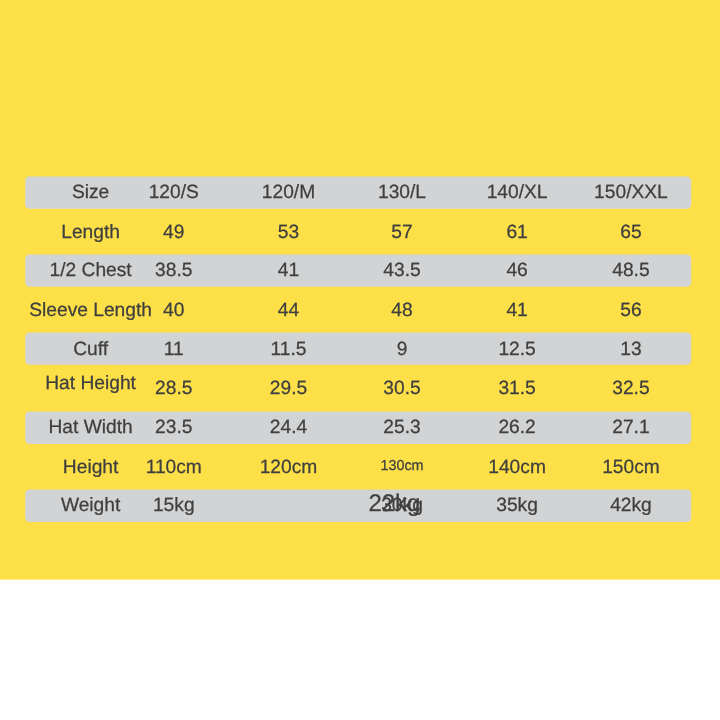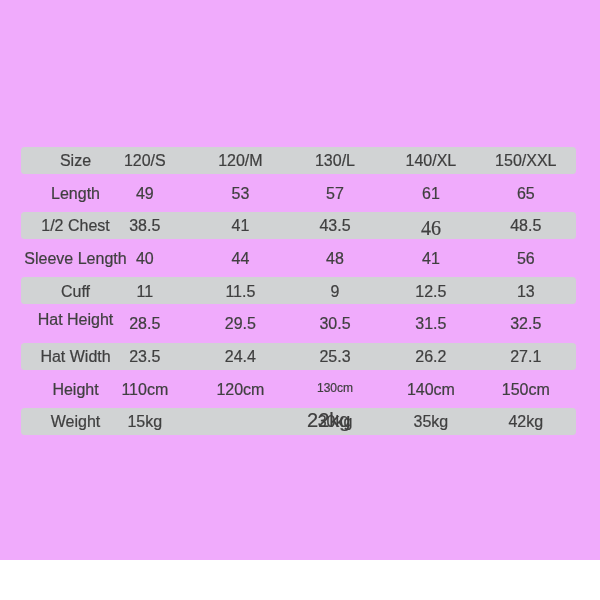--- a/index.html
+++ b/index.html
@@ -1,19 +1,19 @@
 <!DOCTYPE html>
 <html><head>
 <meta charset="utf-8">
 <title>Size Chart</title>
 <style>
   html,body{margin:0;padding:0;}
   body{width:600px;height:600px;background:#ffffff;overflow:hidden;
        font-family:"Liberation Sans",sans-serif;}
-  #chart{position:absolute;left:0;top:0;width:600px;height:560px;background:#f0abfc;}
+  #chart{position:absolute;left:0;top:0;width:600px;height:483px;background:#fde047;}
   .row{position:absolute;left:0;top:0;width:600px;height:0;}
   .band{position:absolute;left:20.85px;top:0;width:554.7px;height:26.8px;
         background:#d1d3d4;border-radius:3.5px;}
   .cell{position:absolute;width:220px;white-space:nowrap;text-align:center;
         line-height:1;font-size:16px;color:#3f3f3f;
         transform:translateZ(0);-webkit-font-smoothing:antialiased;
         -webkit-text-stroke:0.22px currentColor;}
 
   
   .row[data-row="0"]{top:146.76px;} .row[data-row="1"]{top:179.44px;}
@@ -49,21 +49,21 @@
     <div class="cell val" data-col="3" style="left: 225px; top: 6.11px; font-size: 16px; color: rgb(63, 63, 63);">57</div>
     <div class="cell val" data-col="4" style="left: 320.9px; top: 6.11px; font-size: 16px; color: rgb(63, 63, 63);">61</div>
     <div class="cell val" data-col="5" style="left: 415.8px; top: 6.11px; font-size: 16px; color: rgb(63, 63, 63);">65</div>
   </div>
   <div class="row" data-row="2" style="top: 212.112px;">
     <div class="band" style="left: 20.85px; width: 554.7px; height: 26.8px; background: rgb(209, 211, 212);"></div>
     <div class="cell lbl" data-col="0" style="left: -34.5px; top: 6.11px; font-size: 16px; color: rgb(63, 63, 63);">1/2 Chest</div>
     <div class="cell val" data-col="1" style="left: 34.8px; top: 6.11px; font-size: 16px; color: rgb(63, 63, 63);">38.5</div>
     <div class="cell val" data-col="2" style="left: 130.4px; top: 6.11px; font-size: 16px; color: rgb(63, 63, 63);">41</div>
     <div class="cell val" data-col="3" style="left: 225px; top: 6.11px; font-size: 16px; color: rgb(63, 63, 63);">43.5</div>
-    <div class="cell val" data-col="4" style="left: 320.9px; top: 6.11px; font-size: 20px; color: rgb(63, 63, 63); font-family: Liberation Serif, serif;">46</div>
+    <div class="cell val" data-col="4" style="left: 320.9px; top: 6.11px; font-size: 16px; color: rgb(63, 63, 63);">46</div>
     <div class="cell val" data-col="5" style="left: 415.8px; top: 6.11px; font-size: 16px; color: rgb(63, 63, 63);">48.5</div>
   </div>
   <div class="row" data-row="3" style="top: 244.788px;">
     <div class="cell lbl" data-col="0" style="left: -34.5px; top: 6.11px; font-size: 16px; color: rgb(63, 63, 63);">Sleeve Length</div>
     <div class="cell val" data-col="1" style="left: 34.8px; top: 6.11px; font-size: 16px; color: rgb(63, 63, 63);">40</div>
     <div class="cell val" data-col="2" style="left: 130.4px; top: 6.11px; font-size: 16px; color: rgb(63, 63, 63);">44</div>
     <div class="cell val" data-col="3" style="left: 225px; top: 6.11px; font-size: 16px; color: rgb(63, 63, 63);">48</div>
     <div class="cell val" data-col="4" style="left: 320.9px; top: 6.11px; font-size: 16px; color: rgb(63, 63, 63);">41</div>
     <div class="cell val" data-col="5" style="left: 415.8px; top: 6.11px; font-size: 16px; color: rgb(63, 63, 63);">56</div>
   </div>

